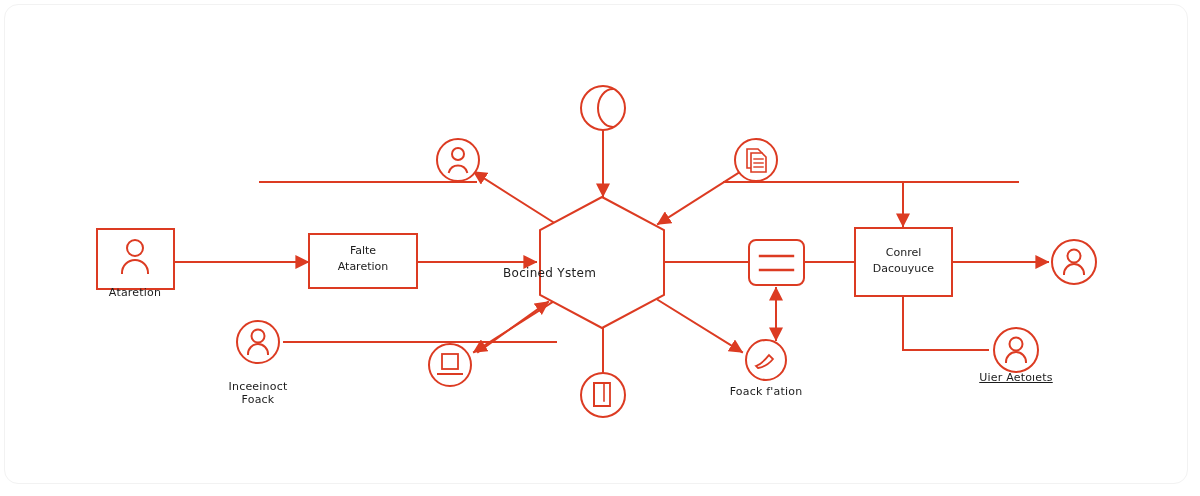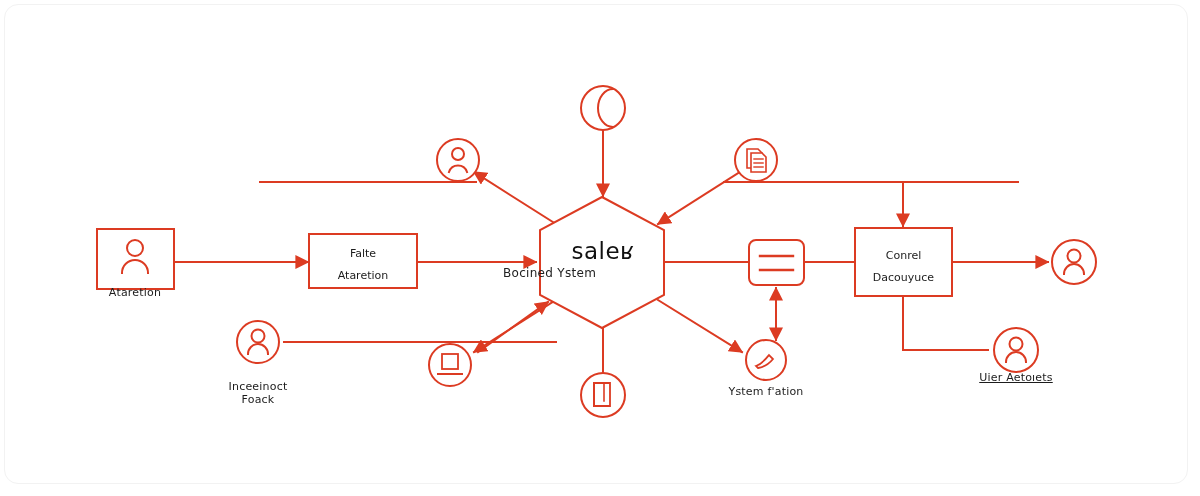--- a/index.html
+++ b/index.html
@@ -59,21 +59,21 @@
     color: #222222;
     font-size: 12px;
     letter-spacing: 0.3px;
     font-family: "DejaVu Sans", "Liberation Sans", sans-serif;
   }
   .box-lbl {
     position: absolute;
     text-align: center;
     color: #1c1c1c;
     font-size: 11px;
-    line-height: 22px;
+    line-height: 16px;
     white-space: pre-line;
     font-family: "DejaVu Sans", "Liberation Sans", sans-serif;
   }
 </style>
 </head>
 <body>
 
 <div id="canvas">
 
   <div id="frame"></div>
@@ -178,31 +178,30 @@
       <circle cx="766" cy="360" r="20" fill="#ffffff"></circle>
       <path d="M 756 366 c 6 -2 9 -6 13 -11 l 4 4 c -4 5 -9 8 -15 9 z" stroke-width="1.8"></path>
 
       <circle cx="1016" cy="350" r="22" fill="#ffffff"></circle>
       <circle cx="1016" cy="344" r="6.5"></circle>
       <path d="M 1006 362 a 10 10 0 0 1 20 0"></path>
 
     </g>
   </svg>
 
-  <div class="hex-title" style="left:503px; top:238px; width:200px;">saleʁ</div>
   <div class="hex-sub" style="left:503px; top:266px; width:200px;">Bocined Ystem</div>
 
   <div class="lbl" style="left:75px; top:286px; width:120px;">Ataretion</div>
 
   <div class="box-lbl" style="left:309px; top:243px; width:108px;">Falte
 Ataretion</div>
 
   <div class="box-lbl" style="left:855px; top:245px; width:97px;">Conrel
 Dacouyuce</div>
 
   <div class="lbl" style="left:198px; top:361px; width:120px;margin-top:19px;">Inceeinoct
 Foack</div>
 
-  <div class="lbl" style="left:706px; top:385px; width:120px;">Ystem f'ation</div>
+  <div class="lbl" style="left:706px; top:385px; width:120px;">Foack f'ation</div>
 
   <div class="lbl" style="left:956px; top:371px; width:120px;text-decoration:underline;">Uier Aetoıets</div>
 
 </div>
 
 </body></html>

